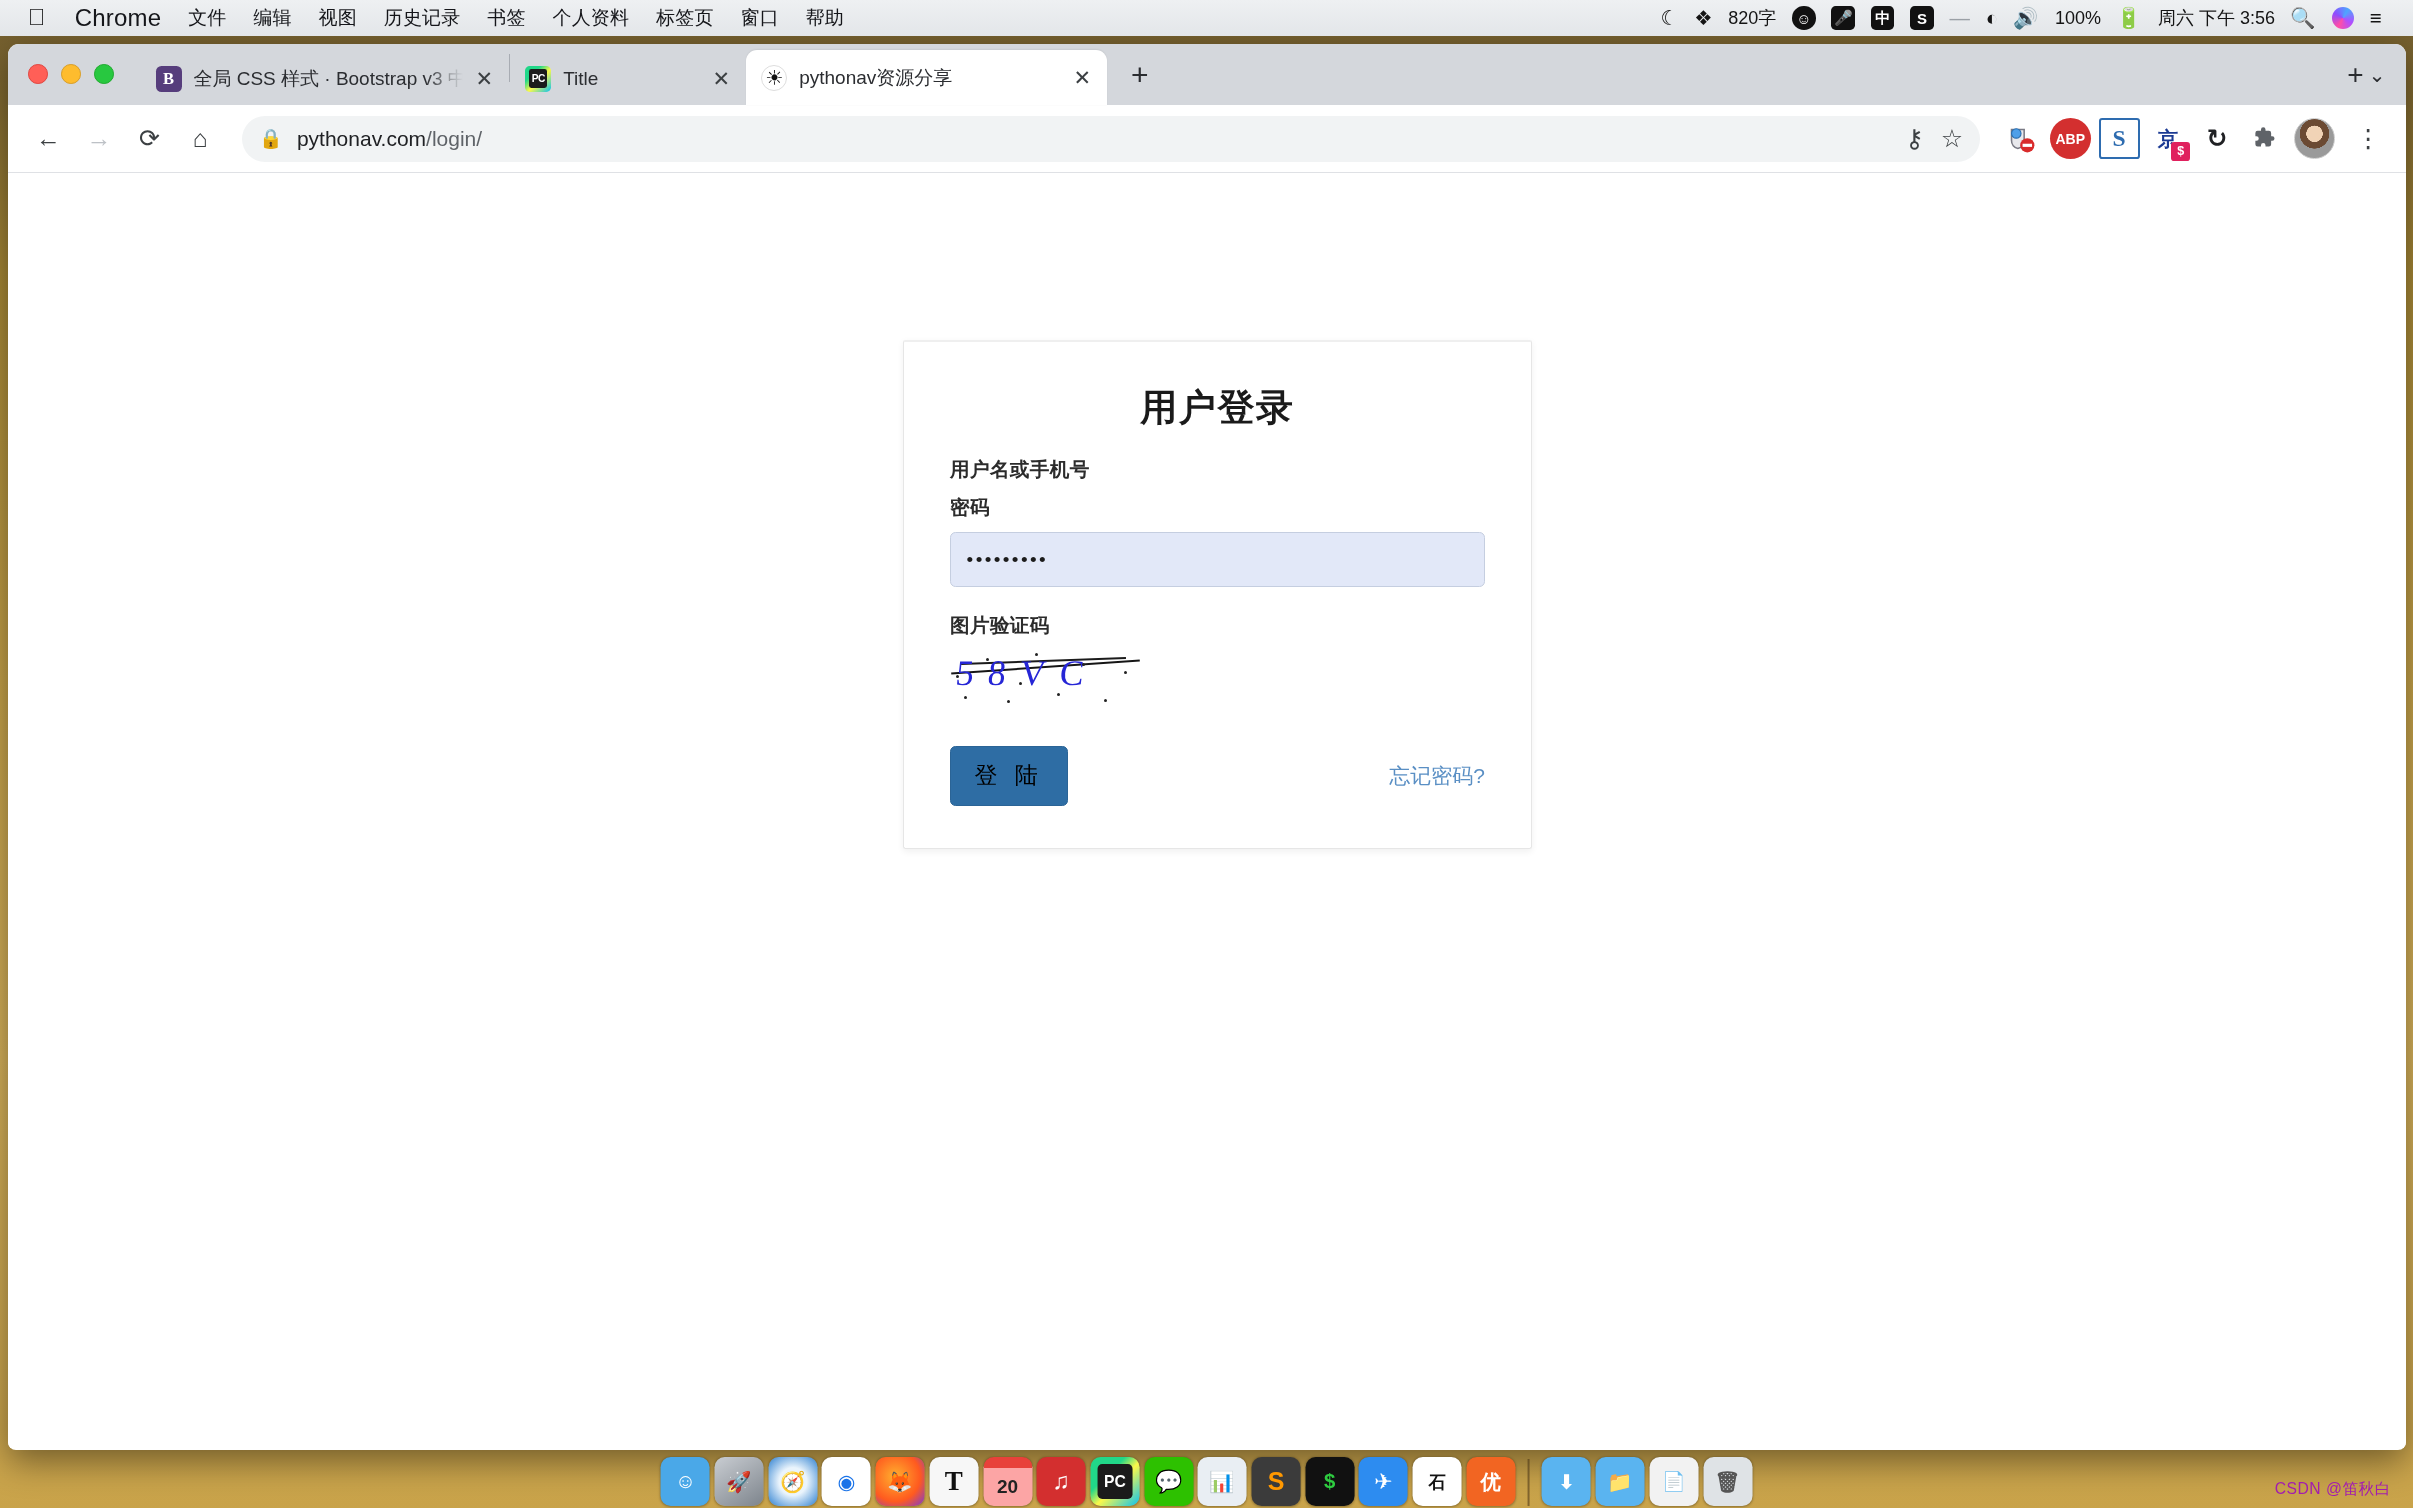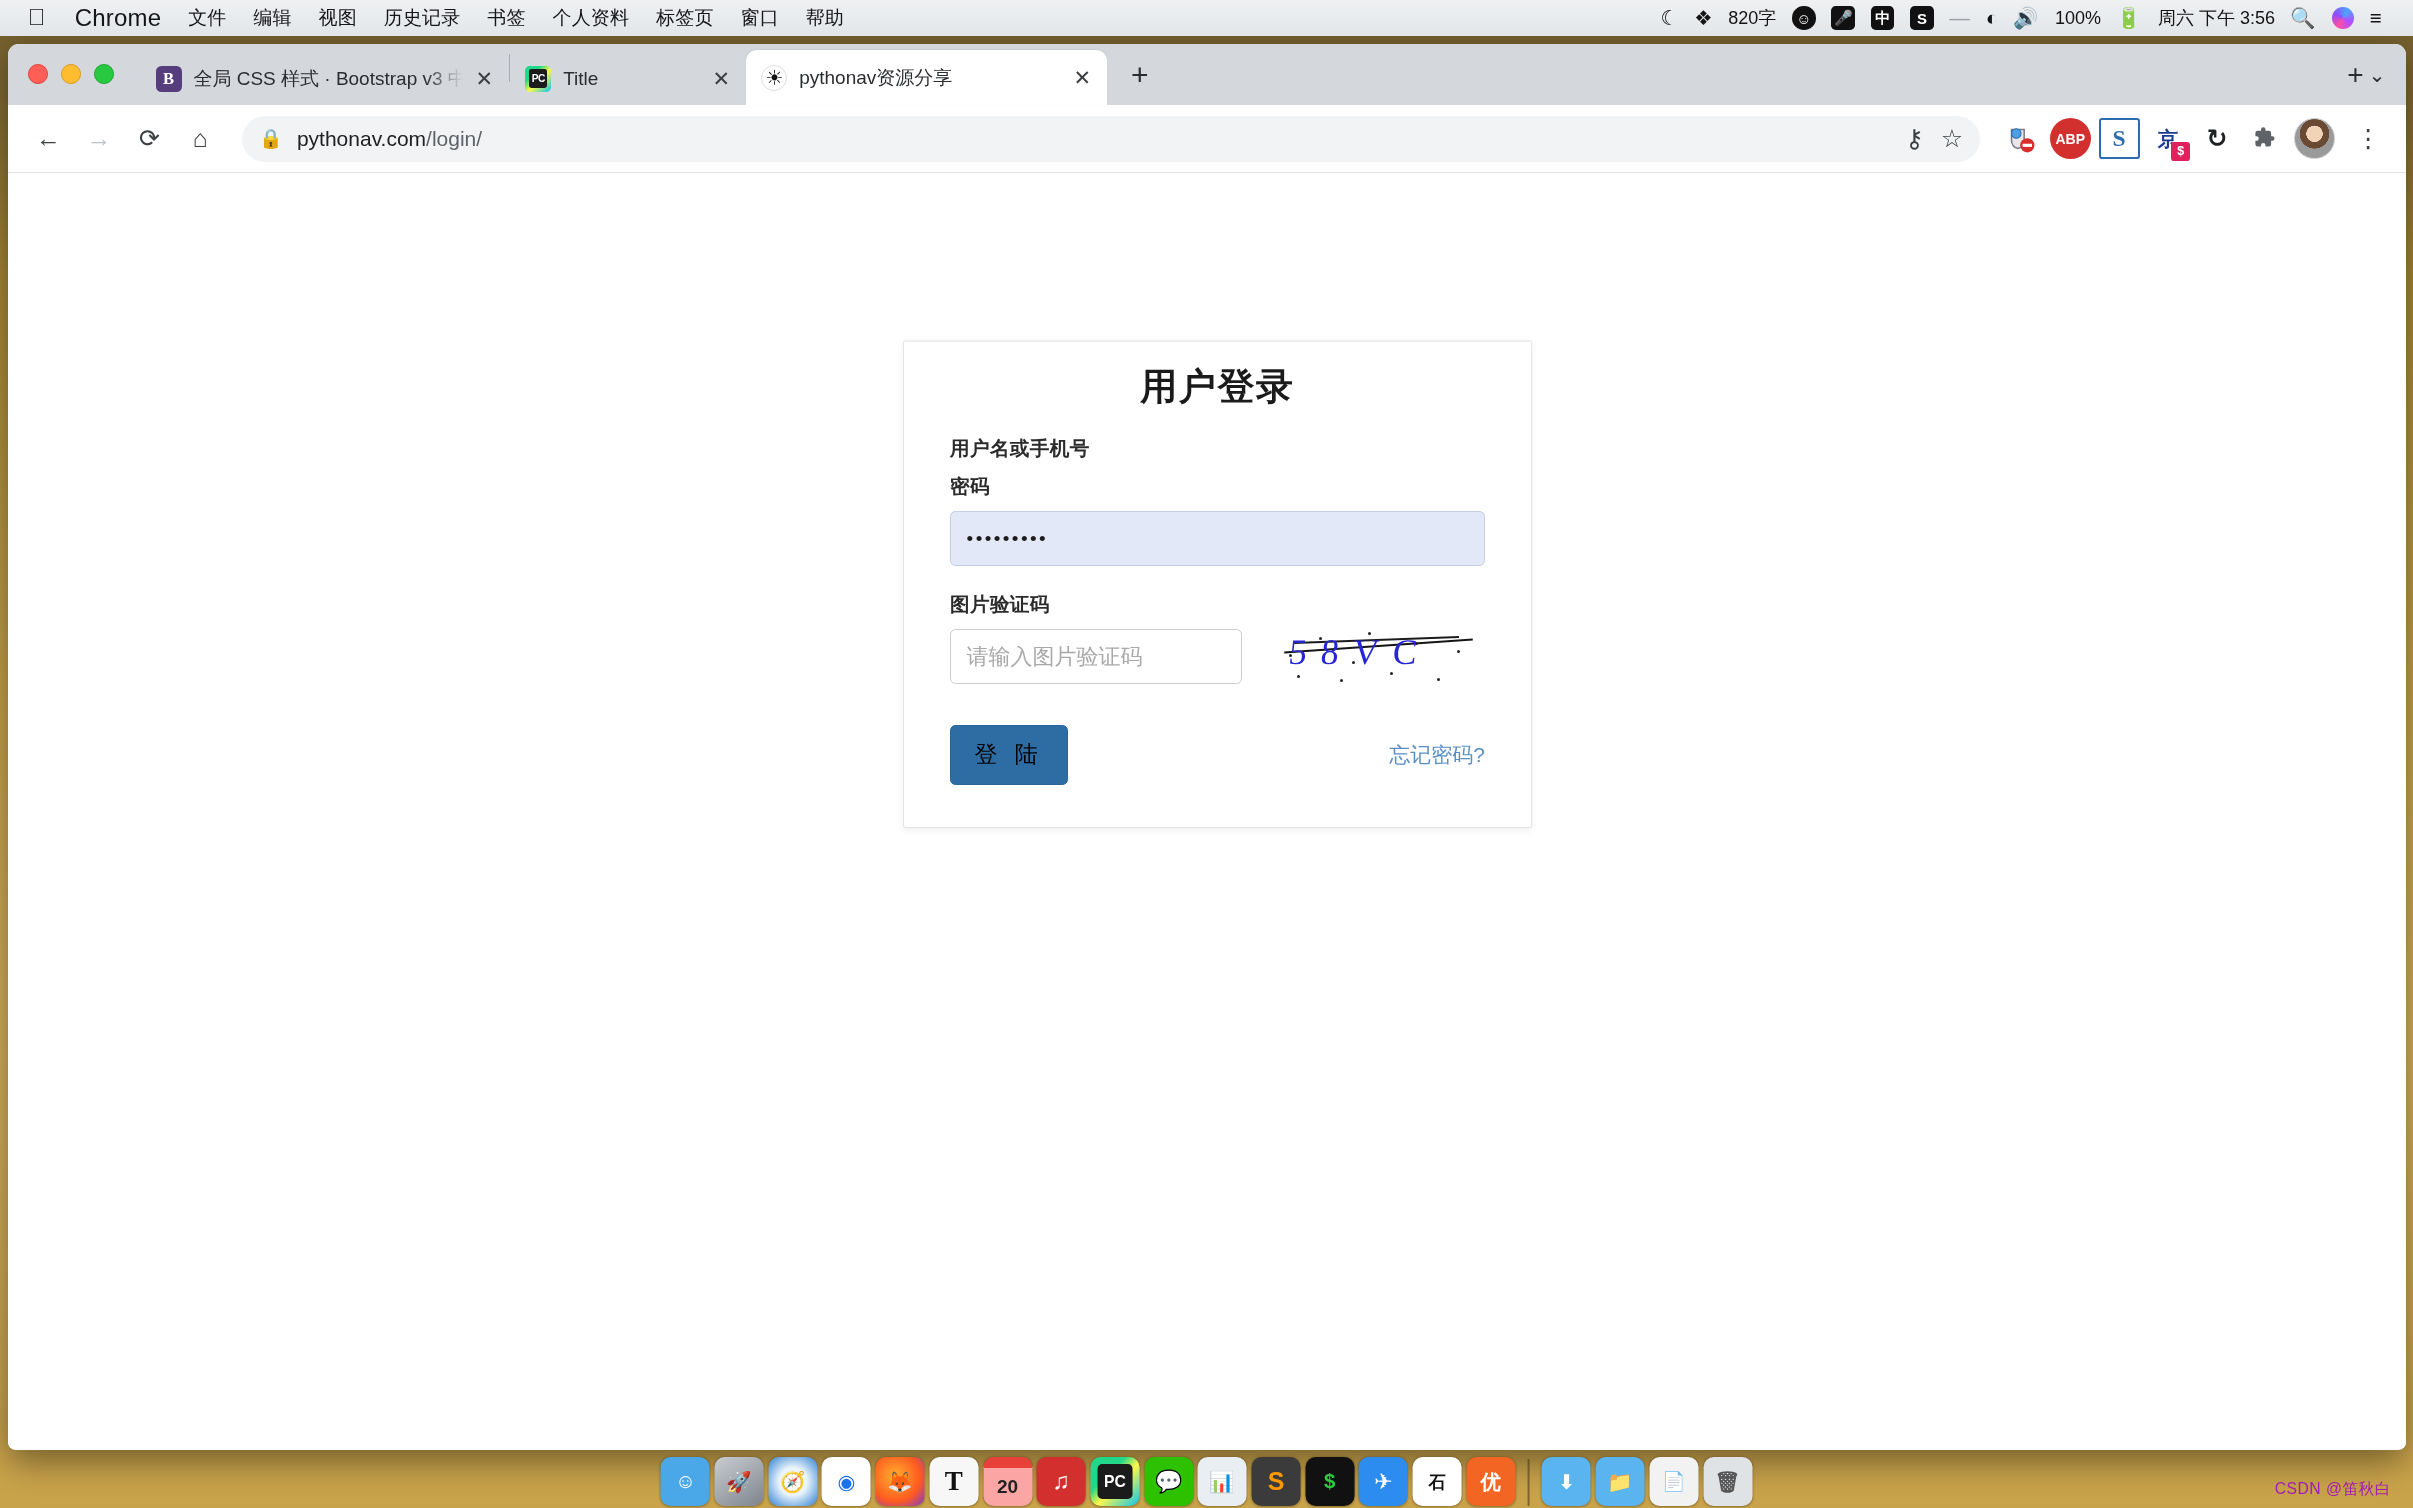--- a/index.html
+++ b/index.html
@@ -181,21 +181,21 @@
     height: 1275px; background:#fff; overflow:hidden; position:relative;
   }
   .login-panel {
     position:absolute; left: 895px; top: 167px;
     width: 629px;
     background:#fff;
     border: 0.8px solid #e6e6e6;
     border-top: 2.4px solid #efefef;
     border-radius: 2.4px;
     box-shadow: 0 2.4px 7.9px rgba(0,0,0,.06);
-    padding: 7px 46px 42px 46px;
+    padding: 28px 46px 42px 46px;
   }
   .panel-title {
     text-align:center; font-size: 37px; font-weight: bold;
     color:#1a1a1a; letter-spacing: 1.6px; margin: 12.6px 0 23.6px 0;
   }
   .field-label {
     font-size: 19.6px; font-weight: bold; color:#2b2b2b;
     margin-bottom: 11px; letter-spacing:0.4px;
   }
   .field {
@@ -422,21 +422,20 @@
     <div class="login-panel">
       <div class="panel-title">用户登录</div>
 
       <div class="field-label">用户名或手机号</div>
 
       <div class="field-label">密码</div>
       <div class="field dots" placeholder="请输入密码">•••••••••</div>
 
       <div class="field-label">图片验证码</div>
       <div class="captcha-row">
-        <div class="field empty captcha-input" placeholder="请输入图片验证码">请输入图片验证码</div>
         <div class="captcha-img">
           <div class="captcha-line"></div>
           <div class="captcha-line2"></div>
           <div class="captcha-text">58VC</div>
           <span class="noise" style="left:14px;top:49px"></span>
           <span class="noise" style="left:36px;top:11px"></span>
           <span class="noise" style="left:57px;top:53px"></span>
           <span class="noise" style="left:85px;top:6.3px"></span>
           <span class="noise" style="left:107px;top:46px"></span>
           <span class="noise" style="left:132px;top:15.7px"></span>

